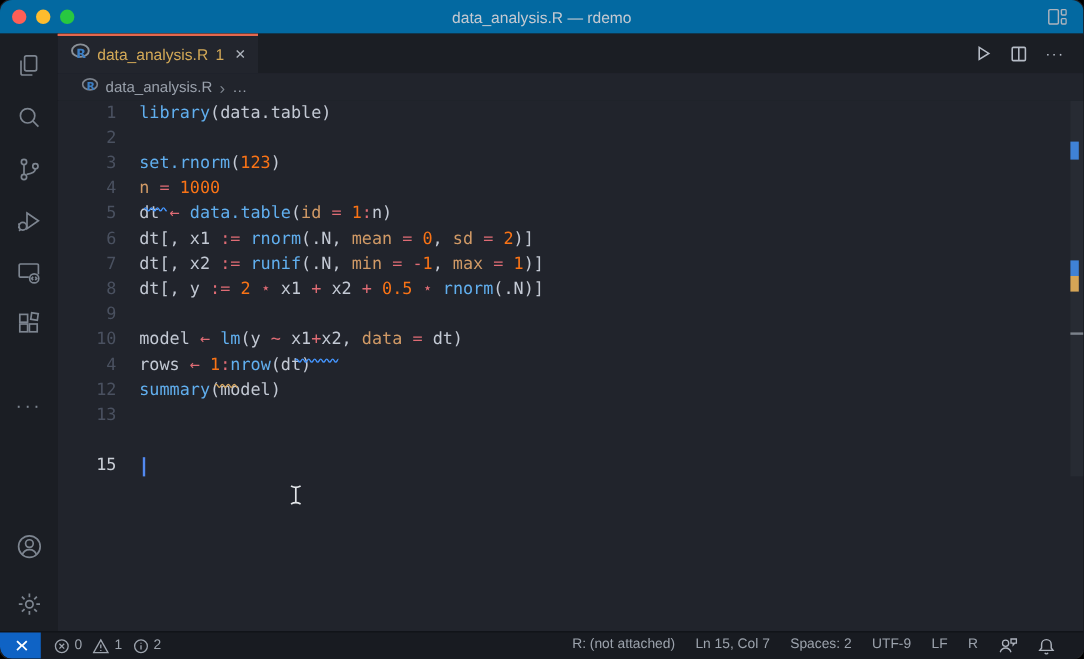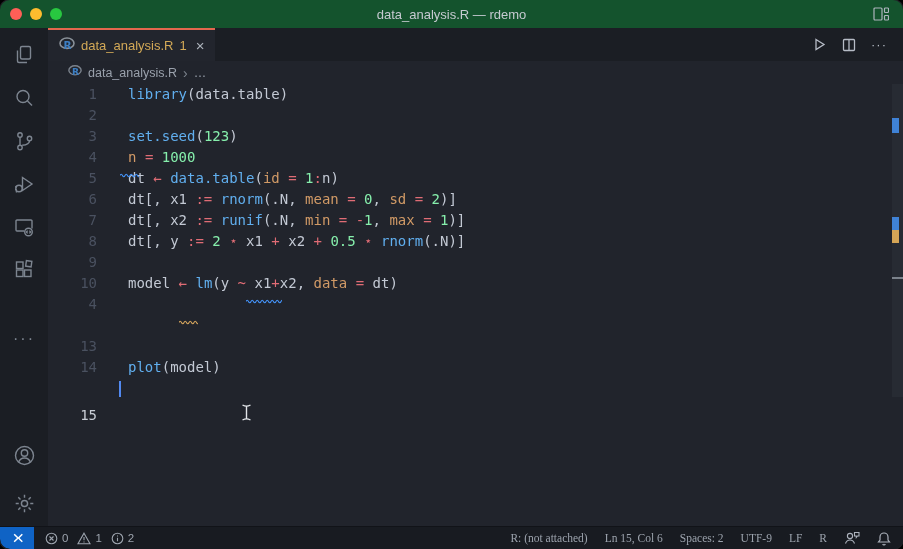--- a/index.html
+++ b/index.html
@@ -1,21 +1,21 @@
 <!DOCTYPE html>
 <html><head>
 <meta charset="utf-8">
 <style>
   html,body{margin:0;padding:0;background:#000;}
   body{font-family:"Liberation Sans",sans-serif;-webkit-font-smoothing:antialiased;}
   .window{position:relative;width:903px;height:549px;background:#21242c;border-radius:10px;
     overflow:hidden;box-shadow:0 0 0 1px rgba(90,95,105,.35);}
 
   
-  .titlebar{position:absolute;top:0;left:0;right:0;height:28px;background:#14532d;
+  .titlebar{position:absolute;top:0;left:0;right:0;height:28px;background:#0369a1;
     border-bottom:1px solid #17191e;display:flex;align-items:center;}
   .traffic{position:absolute;left:10px;top:8px;display:flex;gap:8px;}
   .traffic span{width:12px;height:12px;border-radius:50%;display:block;}
   .t-red{background:#ff5f57}.t-yellow{background:#febc2e}.t-green{background:#28c840}
   .win-title{flex:1;text-align:center;font-size:13px;color:#c6cad1;}
   .layout-ico{position:absolute;right:14px;top:7px;}
 
   
   .activitybar{position:absolute;left:0;top:28px;bottom:22px;width:48px;background:#1b1e24;
     border-right:1px solid #15171c;display:flex;flex-direction:column;align-items:center;}
@@ -42,41 +42,41 @@
   .bc-file{margin-left:6px;cursor:pointer;}
   .bc-sep{margin:0 6px;color:#7c838d;font-size:14px;}
   .bc-more{cursor:pointer;}
 
   
   .editor{position:absolute;left:48px;right:0;top:84px;bottom:22px;background:#21242c;overflow:hidden;}
   .code-line{position:absolute;left:0;right:0;height:21px;font-family:"DejaVu Sans Mono","Liberation Mono",monospace;
     font-size:14px;line-height:21px;white-space:pre;}
   .gutter{position:absolute;left:0;width:49px;text-align:right;color:#4a5160;user-select:none;}
   .gutter.active{color:#c9ced6;}
-  .code-text{position:absolute;left:80px;top:0;}
-  .tk-d{color:#c3c9d4}.tk-fn{color:#61afef}.tk-num{color:#86efac}.tk-op{color:#e06c75}.tk-arg{color:#d19a66}
+  .code-text{position:absolute;left:68px;top:0;}
+  .tk-d{color:#c3c9d4}.tk-fn{color:#61afef}.tk-num{color:#f97316}.tk-op{color:#e06c75}.tk-arg{color:#d19a66}
   .squiggle{position:absolute;height:4px;pointer-events:none;}
   .cursor-caret{position:absolute;width:1.6px;height:16px;background:#5289f0;}
 
   
   .overview{position:absolute;top:84px;right:0;width:11px;height:313px;background:#272b33;cursor:pointer;}
   .ov-mark{position:absolute;left:0;width:7px;}
   .ov-cursorline{position:absolute;left:0;width:11px;height:2px;background:#8b929b;opacity:.85;}
 
   
   .mouse{position:absolute;left:239px;top:403px;pointer-events:none;}
 
   
   .statusbar{position:absolute;left:0;right:0;bottom:0;height:22px;background:#181b21;border-top:1px solid #111318;
     display:flex;align-items:center;font-size:11.5px;color:#9ca3ad;}
   .remote{width:34px;height:22px;background:#0f63c5;display:flex;align-items:center;justify-content:center;
     border-bottom-left-radius:10px;cursor:pointer;}
   .problems{display:flex;align-items:center;gap:4px;margin-left:11px;cursor:pointer;}
   .problems .cnt{margin-right:5px;}
-  .sb-right{margin-left:auto;display:flex;align-items:center;gap:17px;padding-right:12px;font-family:Liberation Serif, serif;}
+  .sb-right{margin-left:auto;display:flex;gap:17px;padding-right:24px;}
   .sb-item{cursor:pointer;white-space:nowrap;}
   .sb-ico{display:flex;align-items:center;cursor:pointer;}
 </style>
 </head>
 <body>
 
 <div class="window">
 
   <div class="titlebar">
     <div class="traffic">
@@ -190,32 +190,32 @@
       </svg>
     </span>
     <span class="bc-file">data_analysis.R</span>
     <span class="bc-sep">›</span>
     <span class="bc-more">…</span>
   </div>
 
   <div class="editor" id="editor">
       <div class="code-line" style="top: 0px;"><span class="gutter">1</span><span class="code-text"><span class="tk-fn">library</span><span class="tk-d">(data.table)</span></span></div>
       <div class="code-line" style="top: 21px;"><span class="gutter">2</span><span class="code-text"></span></div>
-      <div class="code-line" style="top: 42px;"><span class="gutter">3</span><span class="code-text"><span class="tk-fn">set.seed</span><span class="tk-d">(</span><span class="tk-num">123</span><span class="tk-d">)</span></span></div>
+      <div class="code-line" style="top: 42px;"><span class="gutter">3</span><span class="code-text"><span class="tk-fn">set.rnorm</span><span class="tk-d">(</span><span class="tk-num">123</span><span class="tk-d">)</span></span></div>
       <div class="code-line" style="top: 63px;"><span class="gutter">4</span><span class="code-text"><span class="tk-arg">n</span><span class="tk-d"> </span><span class="tk-op">=</span><span class="tk-d"> </span><span class="tk-num">1000</span></span></div>
       <div class="code-line" style="top: 84px;"><span class="gutter">5</span><span class="code-text"><span class="tk-d">dt </span><span class="tk-op">←</span><span class="tk-d"> </span><span class="tk-fn">data.table</span><span class="tk-d">(</span><span class="tk-arg">id</span><span class="tk-d"> </span><span class="tk-op">=</span><span class="tk-d"> </span><span class="tk-num">1</span><span class="tk-op">:</span><span class="tk-d">n)</span></span></div>
       <div class="code-line" style="top: 105px;"><span class="gutter">6</span><span class="code-text"><span class="tk-d">dt[, x1 </span><span class="tk-op">:=</span><span class="tk-d"> </span><span class="tk-fn">rnorm</span><span class="tk-d">(.N, </span><span class="tk-arg">mean</span><span class="tk-d"> </span><span class="tk-op">=</span><span class="tk-d"> </span><span class="tk-num">0</span><span class="tk-d">, </span><span class="tk-arg">sd</span><span class="tk-d"> </span><span class="tk-op">=</span><span class="tk-d"> </span><span class="tk-num">2</span><span class="tk-d">)]</span></span></div>
       <div class="code-line" style="top: 126px;"><span class="gutter">7</span><span class="code-text"><span class="tk-d">dt[, x2 </span><span class="tk-op">:=</span><span class="tk-d"> </span><span class="tk-fn">runif</span><span class="tk-d">(.N, </span><span class="tk-arg">min</span><span class="tk-d"> </span><span class="tk-op">=</span><span class="tk-d"> </span><span class="tk-op">-</span><span class="tk-num">1</span><span class="tk-d">, </span><span class="tk-arg">max</span><span class="tk-d"> </span><span class="tk-op">=</span><span class="tk-d"> </span><span class="tk-num">1</span><span class="tk-d">)]</span></span></div>
       <div class="code-line" style="top: 147px;"><span class="gutter">8</span><span class="code-text"><span class="tk-d">dt[, y </span><span class="tk-op">:=</span><span class="tk-d"> </span><span class="tk-num">2</span><span class="tk-d"> </span><span class="tk-op">⋆</span><span class="tk-d"> x1 </span><span class="tk-op">+</span><span class="tk-d"> x2 </span><span class="tk-op">+</span><span class="tk-d"> </span><span class="tk-num">0.5</span><span class="tk-d"> </span><span class="tk-op">⋆</span><span class="tk-d"> </span><span class="tk-fn">rnorm</span><span class="tk-d">(.N)]</span></span></div>
       <div class="code-line" style="top: 168px;"><span class="gutter">9</span><span class="code-text"></span></div>
       <div class="code-line" style="top: 189px;"><span class="gutter">10</span><span class="code-text"><span class="tk-d">model </span><span class="tk-op">←</span><span class="tk-d"> </span><span class="tk-fn">lm</span><span class="tk-d">(y </span><span class="tk-op">~</span><span class="tk-d"> x1</span><span class="tk-op">+</span><span class="tk-d">x2, </span><span class="tk-arg">data</span><span class="tk-d"> </span><span class="tk-op">=</span><span class="tk-d"> dt)</span></span></div>
-      <div class="code-line" style="top: 210px;"><span class="gutter">4</span></div>
+      <div class="code-line" style="top: 210px;"><span class="gutter">4</span><span class="code-text"><span class="tk-d">rows </span><span class="tk-op">←</span><span class="tk-d"> </span><span class="tk-num">1</span><span class="tk-op">:</span><span class="tk-fn">nrow</span><span class="tk-d">(dt)</span></span></div>
+      <div class="code-line" style="top: 231px;"><span class="gutter">12</span><span class="code-text"><span class="tk-fn">summary</span><span class="tk-d">(model)</span></span></div>
       <div class="code-line" style="top: 252px; text-decoration: underline;"><span class="gutter">13</span><span class="code-text"></span></div>
-      <div class="code-line" style="top: 273px;"><span class="gutter">14</span><span class="code-text"><span class="tk-fn">plot</span><span class="tk-d">(model)</span></span></div>
-      <div class="code-line" style="top: 294px; margin-top: 27px;"><span class="gutter active">15</span><span class="code-text"></span></div>
+      <div class="code-line" style="top: 294px;"><span class="gutter active">15</span><span class="code-text"></span></div>
       <div class="squiggle" style="left: 72px; top: 80px;"><svg width="18.86" height="5" viewBox="0 0 18.86 5" fill="none">
           <path d="M0 2.5 q1.25 -2.5 2.5 0 q1.25 2.5 2.5 0 q1.25 -2.5 2.5 0 q1.25 2.5 2.5 0 q1.25 -2.5 2.5 0 q1.25 2.5 2.5 0 q1.25 -2.5 2.5 0 q1.25 2.5 2.5 0" stroke="#4596ff" stroke-width="1.1"></path>
         </svg></div>
       <div class="squiggle" style="left: 198.45px; top: 206px;"><svg width="35.72" height="5" viewBox="0 0 35.72 5" fill="none">
           <path d="M0 2.5 q1.25 -2.5 2.5 0 q1.25 2.5 2.5 0 q1.25 -2.5 2.5 0 q1.25 2.5 2.5 0 q1.25 -2.5 2.5 0 q1.25 2.5 2.5 0 q1.25 -2.5 2.5 0 q1.25 2.5 2.5 0 q1.25 -2.5 2.5 0 q1.25 2.5 2.5 0 q1.25 -2.5 2.5 0 q1.25 2.5 2.5 0 q1.25 -2.5 2.5 0 q1.25 2.5 2.5 0 q1.25 -2.5 2.5 0 q1.25 2.5 2.5 0" stroke="#4596ff" stroke-width="1.1"></path>
         </svg></div>
       <div class="squiggle" style="left: 131.01px; top: 227px;"><svg width="18.86" height="5" viewBox="0 0 18.86 5" fill="none">
           <path d="M0 2.5 q1.25 -2.5 2.5 0 q1.25 2.5 2.5 0 q1.25 -2.5 2.5 0 q1.25 2.5 2.5 0 q1.25 -2.5 2.5 0 q1.25 2.5 2.5 0 q1.25 -2.5 2.5 0 q1.25 2.5 2.5 0" stroke="#d8a75e" stroke-width="1.1"></path>
         </svg></div>
       <div class="cursor-caret" style="left: 71px; top: 296.5px; background: rgb(82, 137, 240);"></div>
@@ -261,21 +261,21 @@
       <span class="sb-ico">
         <svg width="13" height="13" viewBox="0 0 13 13" fill="none" stroke="#9ca3ad" stroke-width="1.1">
           <circle cx="6.5" cy="6.5" r="5.3"></circle>
             <path d="M6.5 5.8 V9.3 M6.5 3.6 V4.4"></path>
         </svg>
       </span>
       <span class="cnt">2</span>
     </div>
     <div class="sb-right" id="sb-right">
         <span class="sb-item">R: (not attached)</span>
-        <span class="sb-item">Ln 15, Col 6</span>
+        <span class="sb-item">Ln 15, Col 7</span>
         <span class="sb-item">Spaces: 2</span>
         <span class="sb-item">UTF-9</span>
         <span class="sb-item">LF</span>
         <span class="sb-item">R</span>
         <span class="sb-ico">
           <svg width="16" height="14" viewBox="0 0 16 14" fill="none" stroke="#adb3bd" stroke-width="1.1">
             <circle cx="6" cy="5" r="2.6"></circle>
             <path d="M1.5 12.5 q1.2 -3.5 4.5 -3.5 q3.3 0 4.5 3.5"></path>
             <path d="M10.5 1.5 h4.5 v3.5 h-1.5 l-1.2 1.4 v-1.4 h-1.8 Z"></path>
           </svg>

